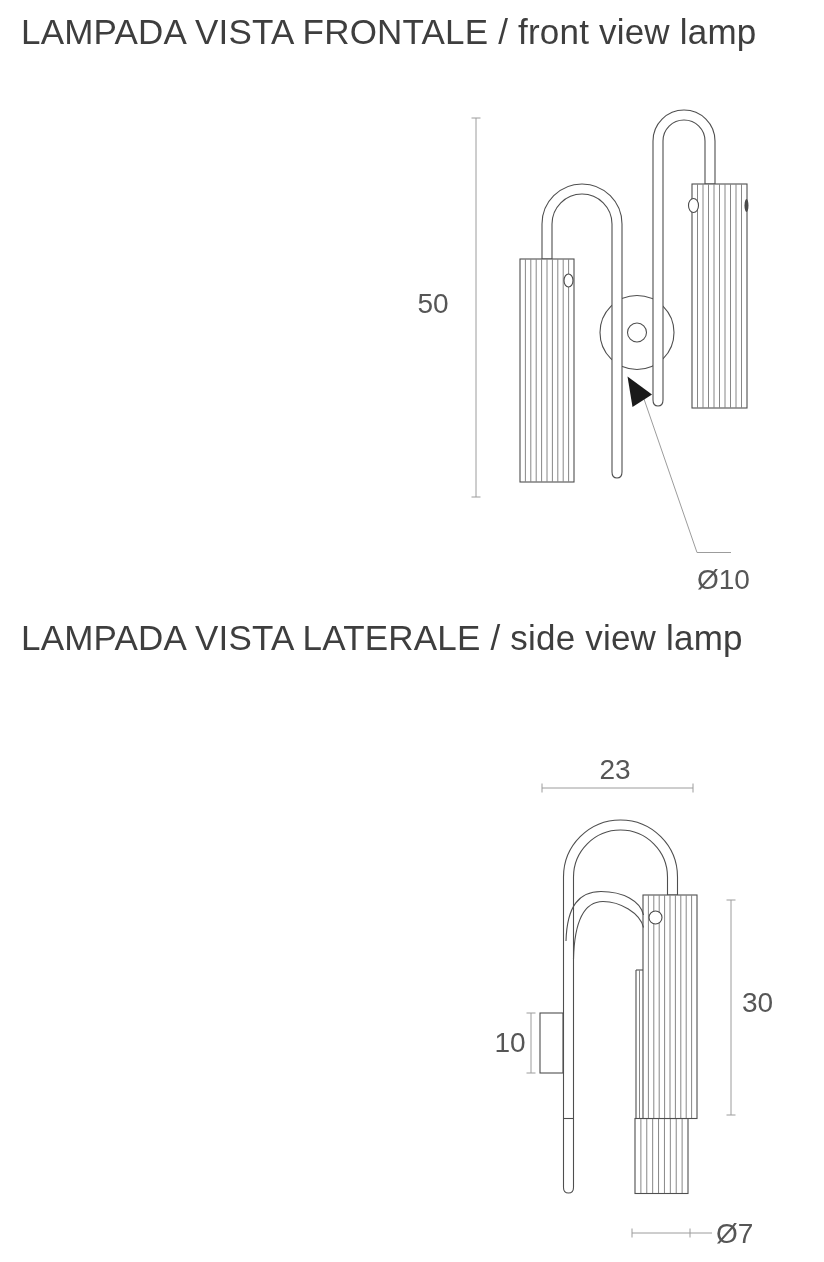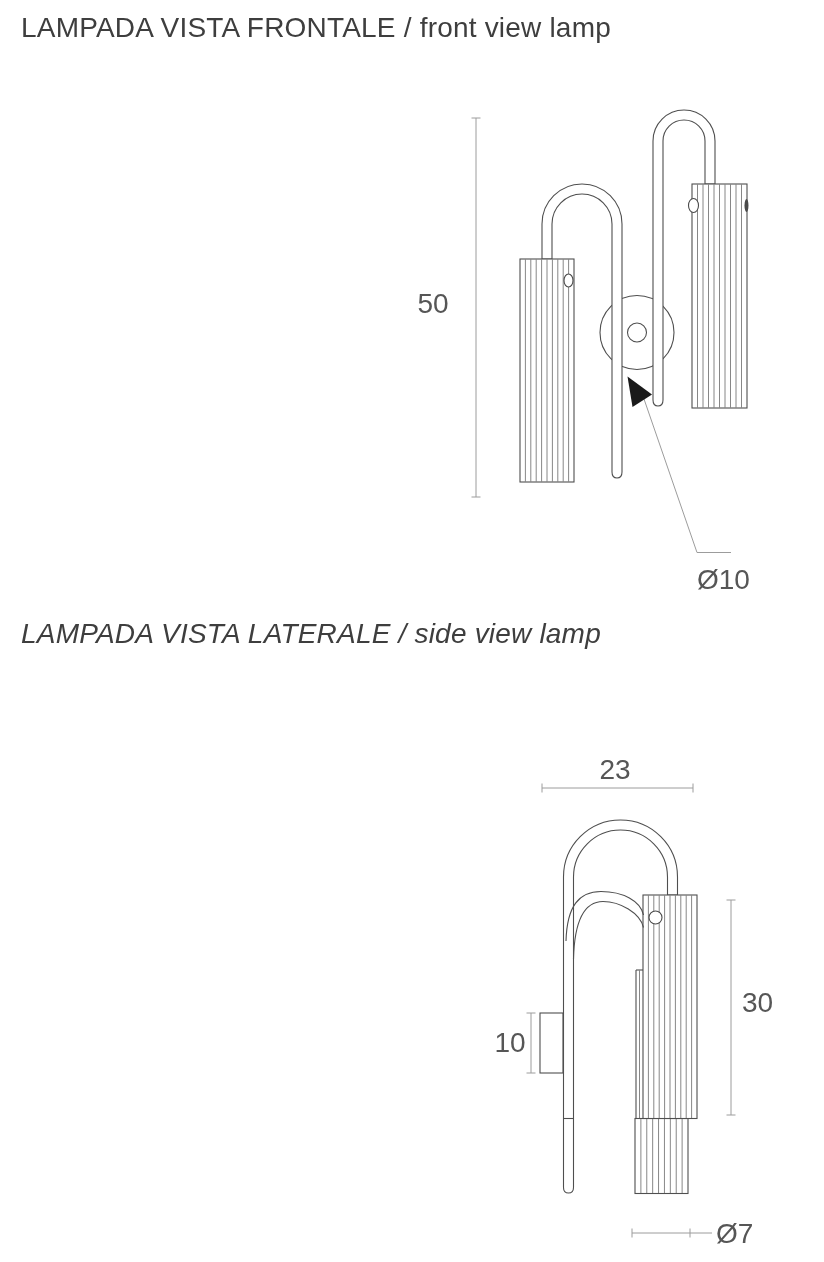--- a/index.html
+++ b/index.html
@@ -1,21 +1,21 @@
 <!DOCTYPE html>
 <html><head>
 <meta charset="utf-8">
 <style>
   html,body{margin:0;padding:0;background:#ffffff;}
   .canvas{position:relative;width:824px;height:1262px;background:#ffffff;overflow:hidden;
           font-family:"Liberation Sans",sans-serif;}
-  .view-title{position:absolute;left:21px;color:#3e3e3e;font-size:28px;letter-spacing:.2px;
+  .view-title{position:absolute;left:21px;color:#3e3e3e;font-size:35px;letter-spacing:.2px;
               white-space:nowrap;font-weight:400;}
   #front-title{top:12px;}
-  #side-title{top:618px;font-style:italic;}
+  #side-title{top:618px;}
   svg.drawing{position:absolute;left:0;top:0;}
   .outline{fill:none;stroke:#4f4f4f;stroke-width:1.1;}
   .tube{fill:#ffffff;stroke:#4f4f4f;stroke-width:1.1;}
   .panel{fill:#ffffff;stroke:#4f4f4f;stroke-width:1.1;}
   .curve{fill:none;stroke:#4f4f4f;stroke-width:1.1;}
   [data-ribs] line{stroke:#5f5f5f;stroke-width:.75;}
   .screw{fill:#ffffff;stroke:#4a4a4a;stroke-width:1.1;}
   .screw-dark{fill:#4a4a4a;stroke:none;}
   .dim{stroke:#9c9c9c;stroke-width:1;fill:none;}
   .dim-text{fill:#565656;font-size:28px;font-family:"Liberation Sans",sans-serif;}

